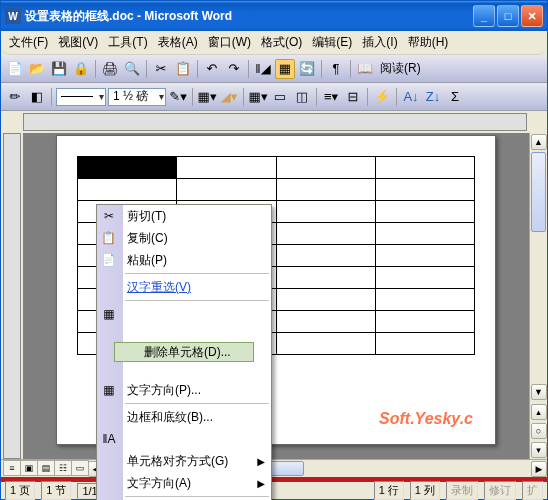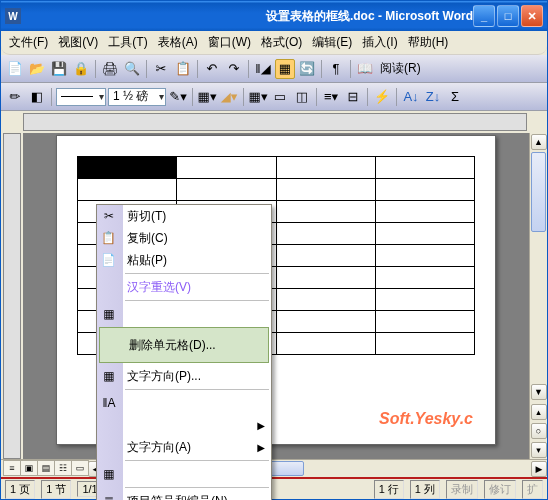--- a/index.html
+++ b/index.html
@@ -1,20 +1,20 @@
 <!DOCTYPE html>
 <html><head>
 <meta charset="utf-8">
 <style>
 * { margin: 0; padding: 0; box-sizing: border-box; font-family: "SimSun", "Microsoft YaHei", sans-serif; font-size: 12px; }
 body { background: #fff; width: 548px; height: 500px; overflow: hidden; }
 .window { width: 548px; height: 500px; border: 1px solid #0a5ac2; background: #ece9d8; display: flex; flex-direction: column; }
 .titlebar { height: 30px; background: linear-gradient(to bottom, #3e95f6 0%, #0a5ac2 8%, #1367d6 40%, #1367d6 88%, #0a5ac2 100%); display: flex; align-items: center; padding: 0 4px; color: #fff; }
 .titlebar .app-icon { width: 16px; height: 16px; background: #2b579a; margin-right: 4px; display: flex; align-items: center; justify-content: center; color: #fff; font-weight: bold; font-size: 10px; }
-.titlebar .title { flex: 1; font-weight: bold; text-align: right; }
+.titlebar .title { flex: 1; font-weight: bold; }
 .win-btns { display: flex; gap: 2px; }
 .win-btn { width: 22px; height: 22px; border-radius: 3px; display: flex; align-items: center; justify-content: center; color: #fff; font-weight: bold; font-size: 11px; border: 1px solid rgba(255,255,255,0.4); }
 .win-min, .win-max { background: linear-gradient(to bottom, #5ca8f6, #1367d6); }
 .win-close { background: linear-gradient(to bottom, #f68a6c, #d64b1e); }
 .menubar { height: 24px; background: #ece9d8; display: flex; align-items: center; padding: 0 4px; gap: 2px; border-bottom: 1px solid #d4d0c8; border-radius: 9px; }
 .menubar .menu-item { padding: 2px 4px; cursor: default; }
 .toolbar { height: 28px; background: linear-gradient(to bottom, #e7e7f0, #b6bbda); display: flex; align-items: center; padding: 0 4px; gap: 2px; border-bottom: 1px solid #9a9da8; }
 .tbtn { width: 20px; height: 20px; display: flex; align-items: center; justify-content: center; border: 1px solid transparent; border-radius: 2px; cursor: default; font-size: 13px; }
 .tbtn.active { background: #ffd070; border-color: #c0a030; }
 .tsep { width: 1px; height: 18px; background: #9a9da8; margin: 0 2px; }
@@ -36,32 +36,32 @@
 .scroll-v .arr { width: 16px; height: 16px; background: linear-gradient(#fefefe,#e4e2d5); border: 1px solid #aca899; border-radius: 2px; display: flex; align-items: center; justify-content: center; font-size: 9px; margin: 1px 0; }
 .scroll-v .thumb { width: 15px; flex: 0 0 80px; background: linear-gradient(#e7ecf8,#c4d2f1); border: 1px solid #7e9ed5; border-radius: 2px; margin: 1px 0; }
 .scroll-v .track { flex: 1; }
 .scroll-h-row { height: 18px; display: flex; background: #ece9d8; border-top: 1px solid #aca899; }
 .view-btns { display: flex; padding-left: 2px; }
 .view-btns .vb { width: 18px; height: 16px; border: 1px solid #aca899; background: #f5f3e9; margin-right: -1px; display: flex; align-items: center; justify-content: center; font-size: 9px; }
 .scroll-h { flex: 1; display: flex; align-items: center; }
 .scroll-h .arr { width: 16px; height: 16px; background: linear-gradient(#fefefe,#e4e2d5); border: 1px solid #aca899; border-radius: 2px; display: flex; align-items: center; justify-content: center; font-size: 9px; }
 .scroll-h .thumb { height: 15px; flex: 0 0 200px; background: linear-gradient(#e7ecf8,#c4d2f1); border: 1px solid #7e9ed5; border-radius: 2px; }
 .scroll-h .track { flex: 1; }
-.statusbar { height: 22px; background: #ece9d8; border-top: 2px solid #b91c1c; display: flex; align-items: center; padding: 0 4px; gap: 6px; }
+.statusbar { height: 22px; background: #ece9d8; border-top: 5px solid #b91c1c; display: flex; align-items: center; padding: 0 4px; gap: 6px; }
 .statusbar .cell { border: 1px inset #ddd; padding: 1px 4px; font-size: 11px; }
 .statusbar .cell.dim { color: #999; }
 
 .ctxmenu { position: absolute; left: 96px; top: 204px; width: 176px; background: #fff; border: 1px solid #8a867a; box-shadow: 3px 3px 4px rgba(0,0,0,0.35); z-index: 1000; }
 .ctxmenu .strip { position: absolute; left: 0; top: 0; bottom: 0; width: 26px; background: linear-gradient(to right,#d7d4ef,#cfcce9); }
 .ctxmenu .mi { position: relative; height: 22px; display: flex; align-items: center; padding-left: 30px; padding-right: 6px; cursor: default; }
 .ctxmenu .mi.sep { height: 1px; background: #c0c0c0; margin: 2px 2px 2px 28px; padding: 0; }
-.ctxmenu .mi.hovered { background: #d5e5c9; border: 1px solid #88a866; height: 36px; margin: 2px; padding-left: 29px; }
+.ctxmenu .mi.hovered { background: #d5e5c9; border: 1px solid #88a866; height: 20px; margin: 17px; padding-left: 29px; }
 .ctxmenu .mi .mi-icon { position: absolute; left: 4px; width: 16px; height: 16px; display: flex; align-items: center; justify-content: center; font-size: 12px; }
 .ctxmenu .mi .mi-arrow { margin-left: auto; font-size: 10px; }
-.ctxmenu .mi.disabled { color: #8b5cf6; }
+.ctxmenu .mi.disabled { color: #1d4ed8; text-decoration: underline; }
 .extra-nav { display: flex; flex-direction: column; gap: 1px; margin-top: 2px; }
 </style>
 </head>
 <body>
 
 <div class="window">
 
   <div class="titlebar">
     <div class="app-icon">W</div>
     <div class="title">设置表格的框线.doc - Microsoft Word</div>
@@ -271,23 +271,27 @@
       </div>
     <div class="mi hovered">
         <span>删除单元格(D)...</span>
       </div>
     <div class="mi">
         <span class="mi-icon">▦</span>
         <span>文字方向(P)...</span>
       </div>
     <div class="mi sep"></div>
     <div class="mi">
+        <span>边框和底纹(B)...</span>
+      </div>
+    <div class="mi">
         <span class="mi-icon">‖A</span>
       </div>
     <div class="mi">
+        <span>单元格对齐方式(G)</span>
         <span class="mi-arrow">▶</span>
       </div>
     <div class="mi">
         <span>文字方向(A)</span>
         <span class="mi-arrow">▶</span>
       </div>
     <div class="mi sep"></div>
     <div class="mi">
         <span class="mi-icon">▦</span>
       </div>

